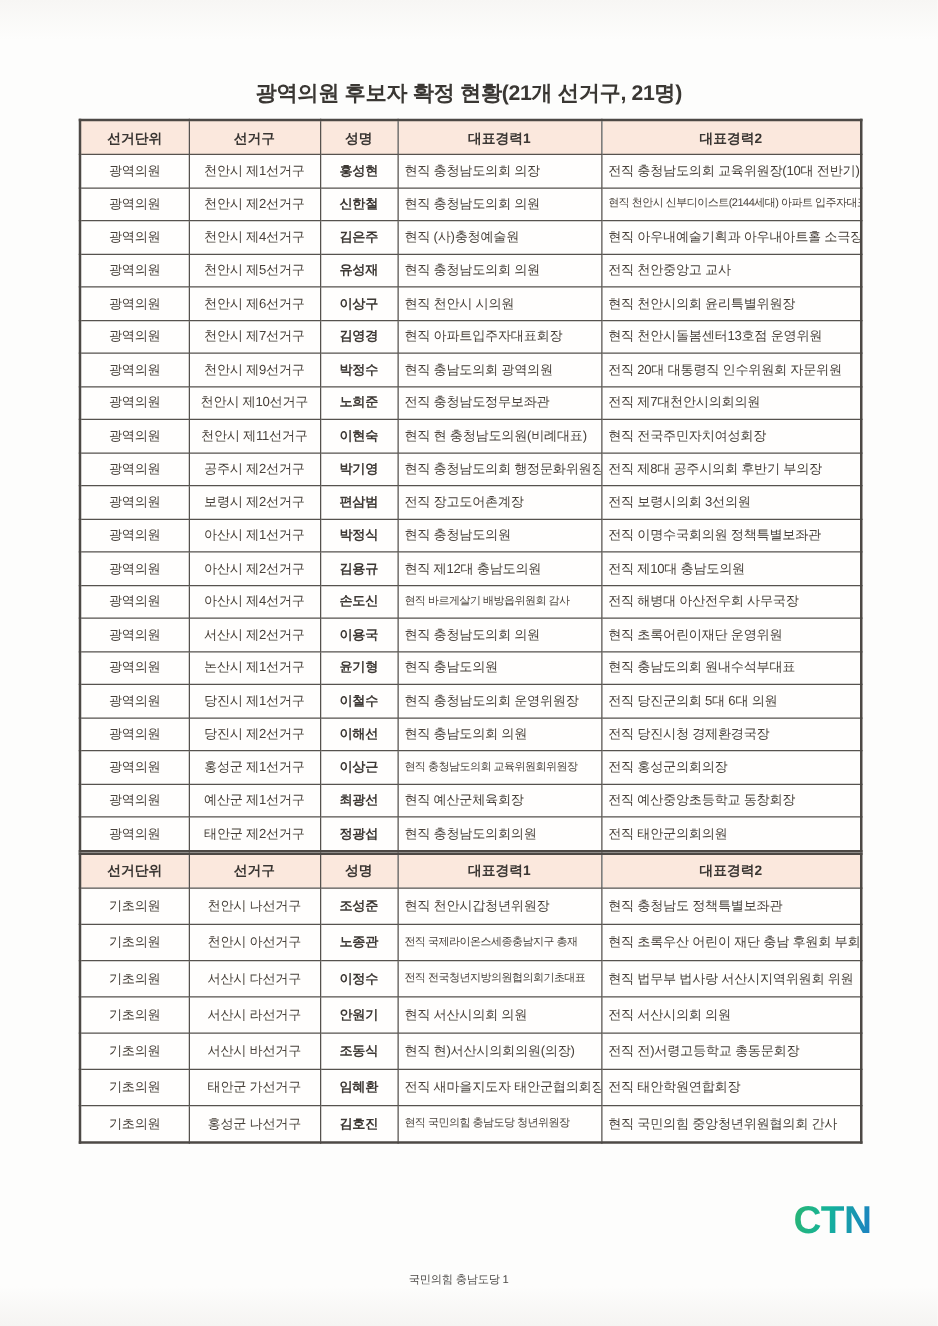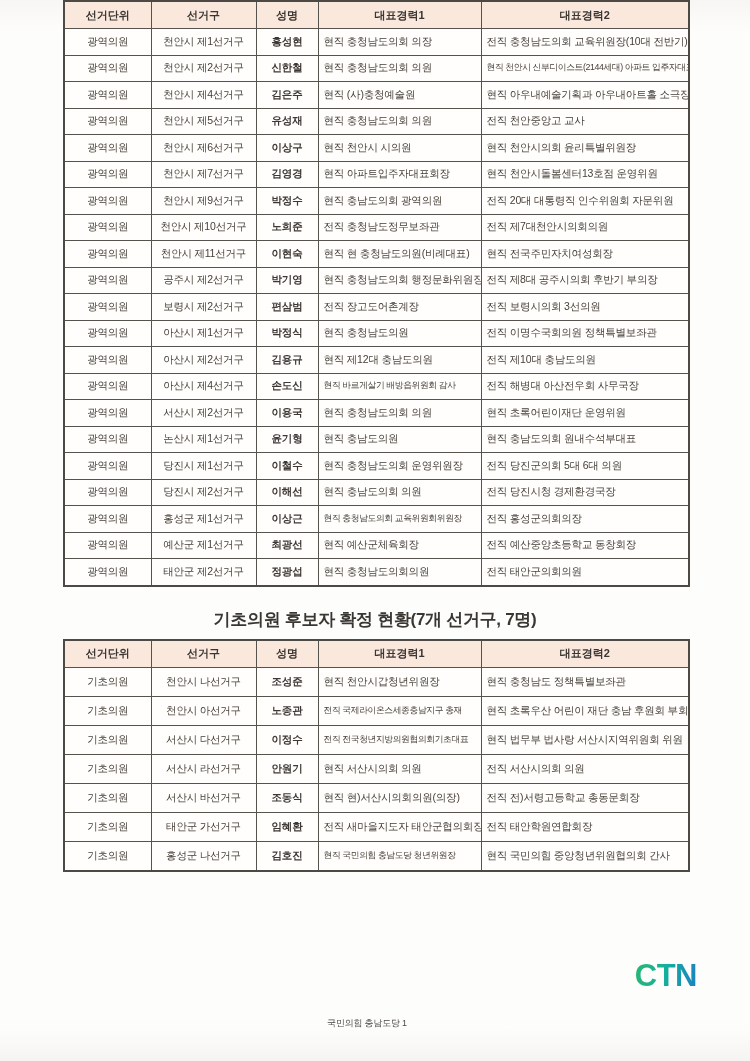--- a/index.html
+++ b/index.html
@@ -75,20 +75,21 @@
     -webkit-background-clip:text;
     background-clip:text;
     color:transparent;
   }
 </style>
 </head>
 <body>
 
 <div class="page">
 
+  <div class="doc-title title-1">광역의원 후보자 확정 현황(21개 선거구, 21명)</div>
 
   <table class="t0">
     <colgroup>
       <col class="col0">
         <col class="col1">
         <col class="col2">
         <col class="col3">
         <col class="col4">
     </colgroup>
   <thead>
@@ -244,21 +245,20 @@
         <tr>
           <td class="c0">광역의원</td>
           <td class="c1">태안군 제2선거구</td>
           <td class="c2">정광섭</td>
           <td class="c3">현직 충청남도의회의원</td>
           <td class="c4">전직 태안군의회의원</td>
         </tr>
       </tbody>
     </table>
 
-  <div class="doc-title title-2">기초의원 후보자 확정 현황(7개 선거구, 7명)</div>
 
   <table class="t1">
     <colgroup>
       <col class="col0">
         <col class="col1">
         <col class="col2">
         <col class="col3">
         <col class="col4">
     </colgroup>
   <thead>

